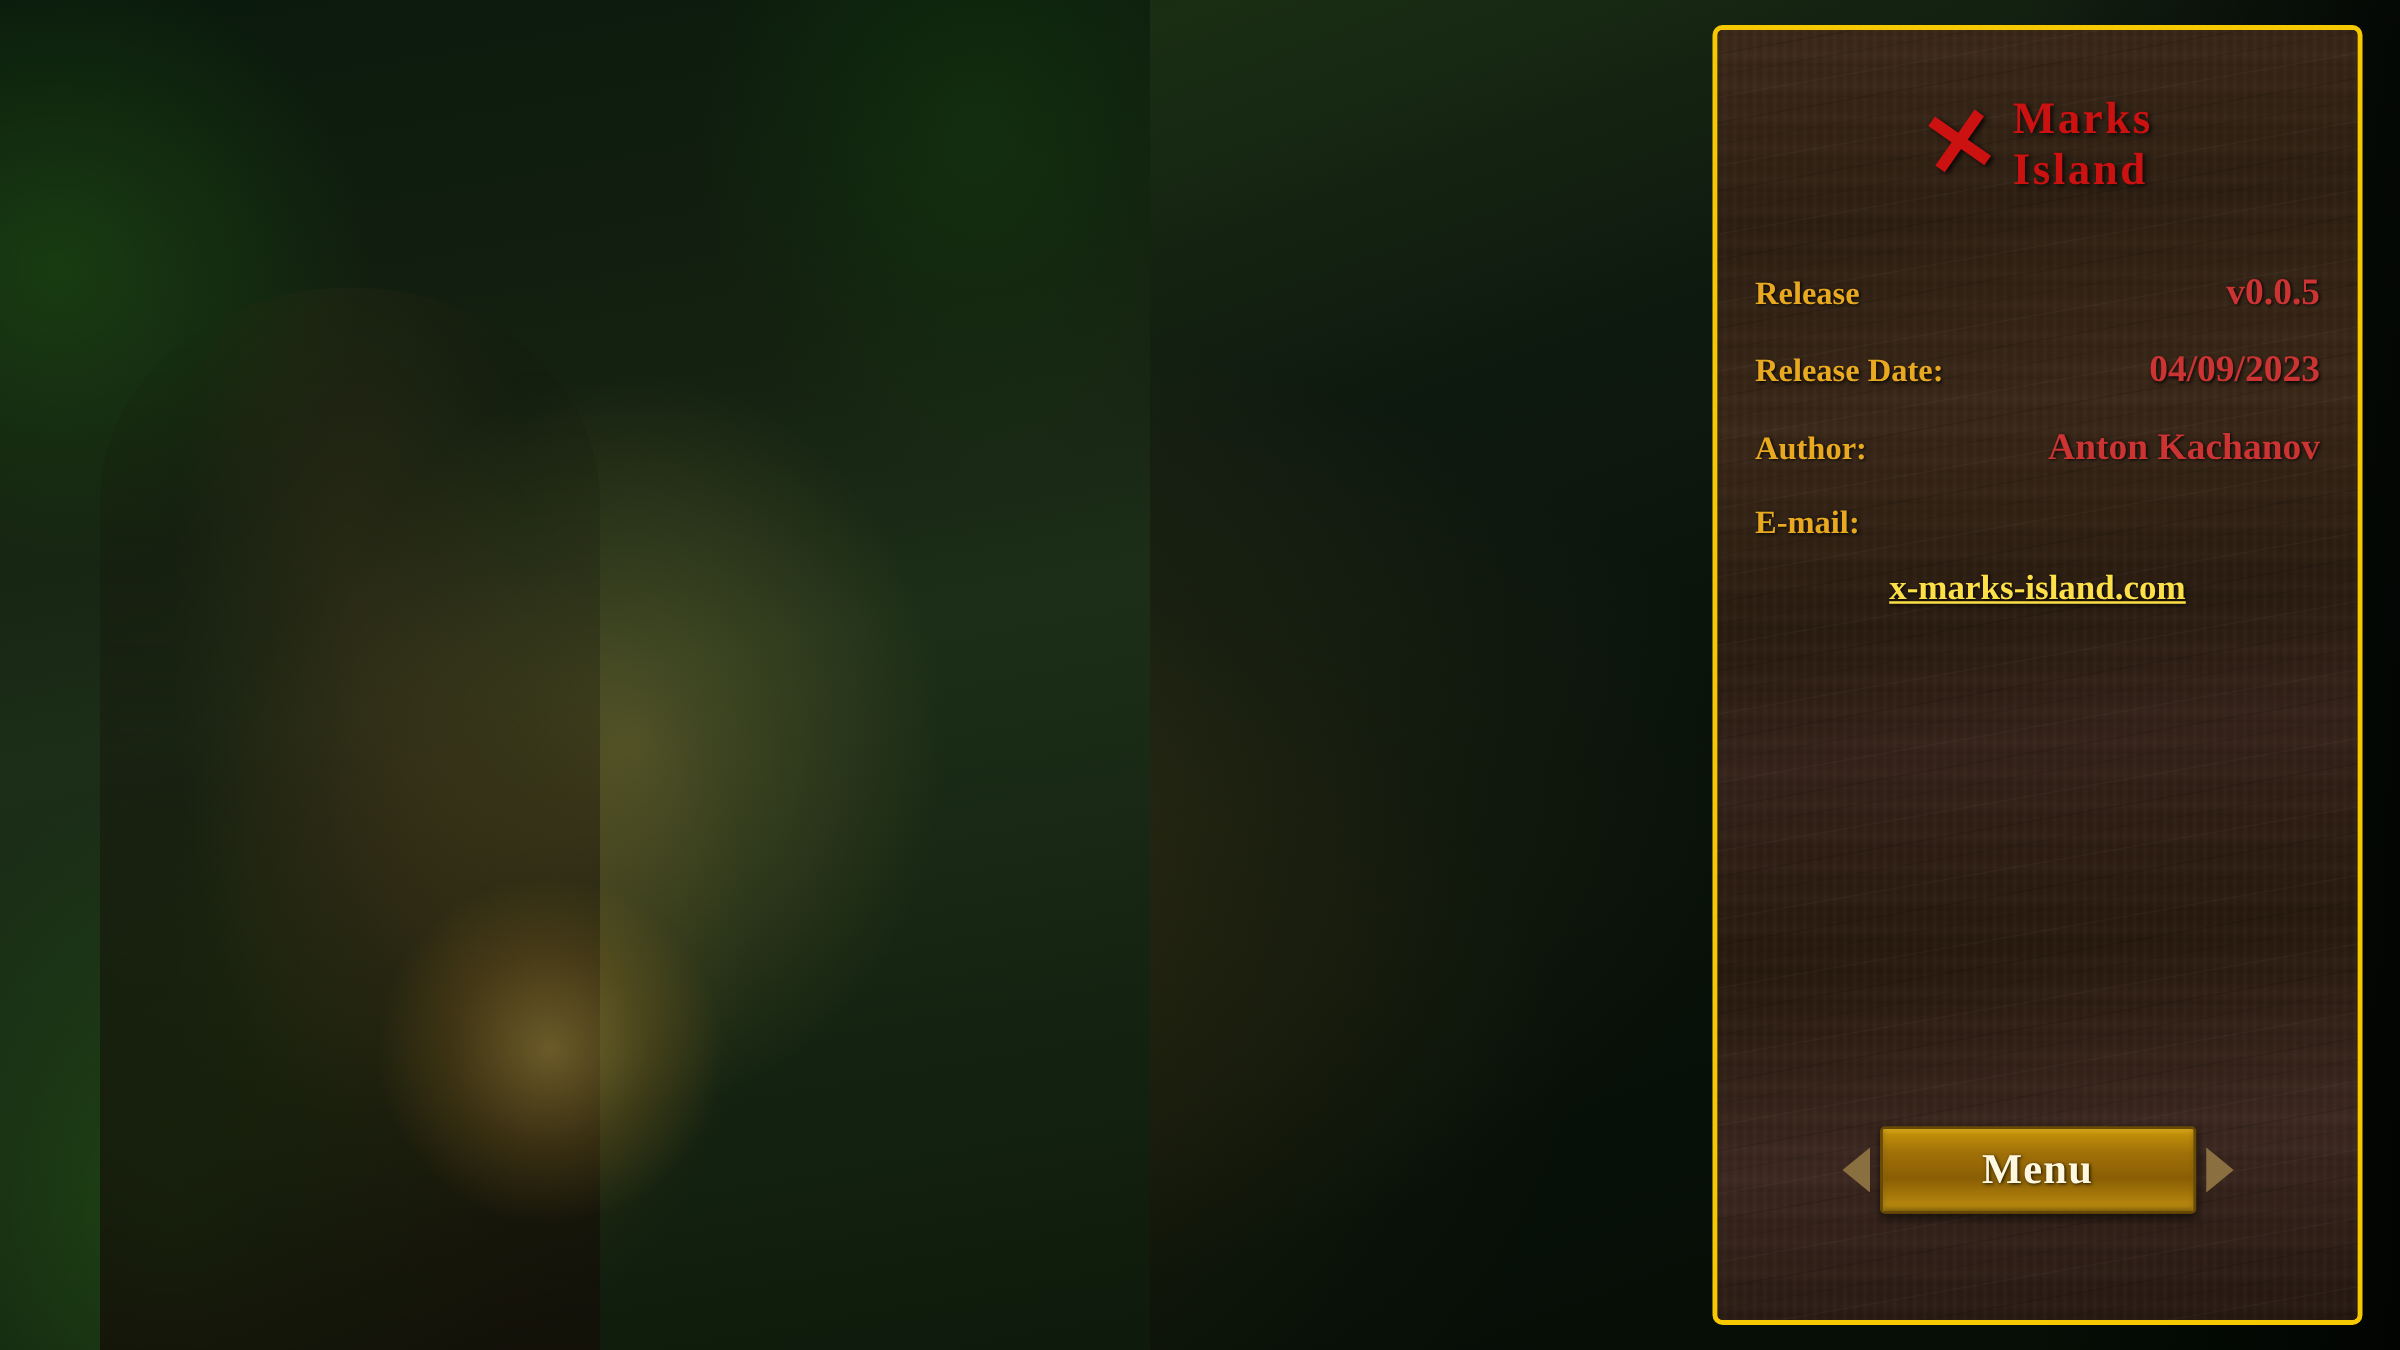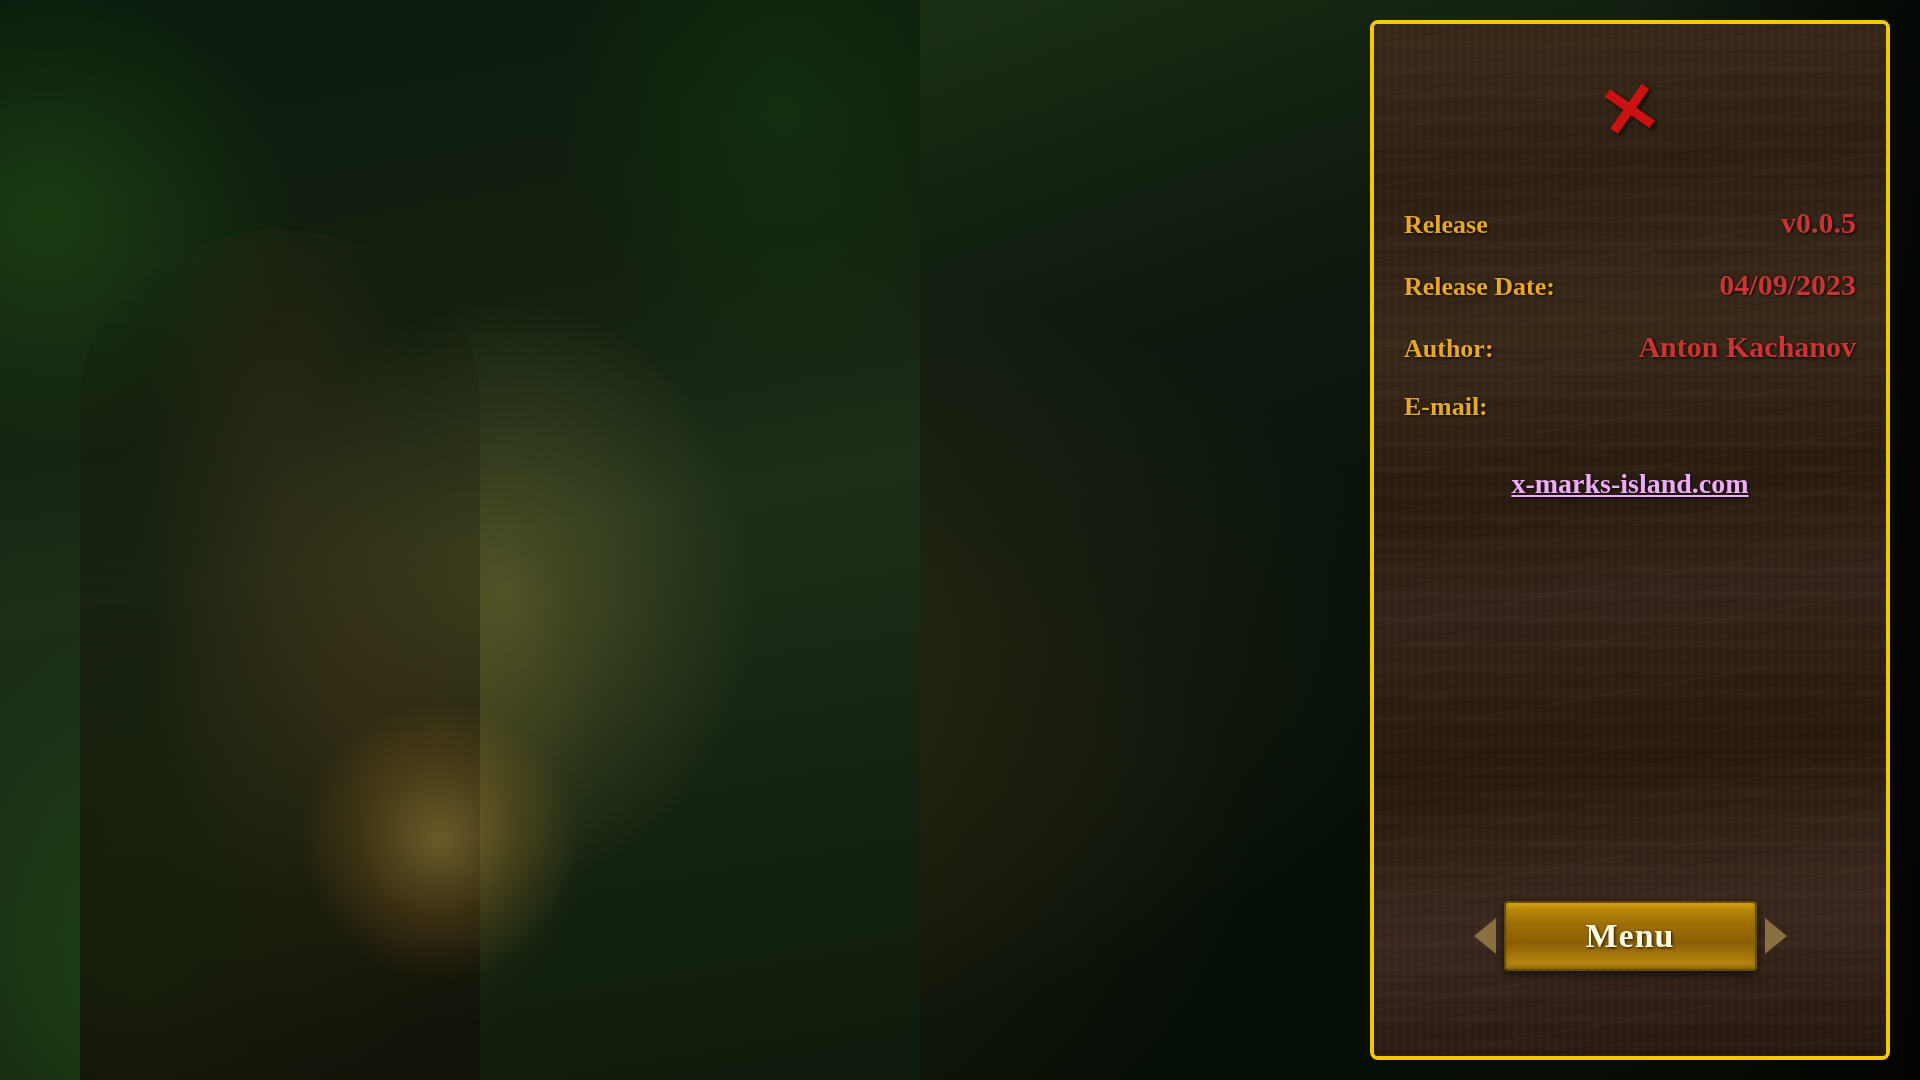--- a/index.html
+++ b/index.html
@@ -204,21 +204,21 @@
       font-family: Georgia, serif;
       text-shadow: 1px 1px 3px rgba(0,0,0,0.9);
       margin-left: auto;
       text-align: right;
     }
 
     
     .info-row-email {
       display: flex;
       align-items: flex-start;
-      margin-bottom: 36px;
+      margin-bottom: 12px;
       width: 100%;
     }
 
     .email-value {
       color: #cc3333;
       font-size: 30px;
       font-weight: bold;
       font-family: Georgia, serif;
       text-shadow: 1px 1px 3px rgba(0,0,0,0.9);
       margin-left: auto;
@@ -228,21 +228,21 @@
 
     
     .website-row {
       width: 100%;
       text-align: center;
       margin-bottom: 40px;
       margin-top: 10px;
     }
 
     .website-link {
-      color: #f0abfc;
+      color: #fde047;
       font-size: 28px;
       font-weight: bold;
       font-family: Georgia, serif;
       text-shadow: 1px 1px 3px rgba(0,0,0,0.9);
       text-decoration: underline;
       cursor: pointer;
     }
 
     
     .menu-btn-wrapper {
@@ -325,20 +325,24 @@
 <div class="shadow-right"></div>
 
 <div class="panel">
   <div class="panel-bg"></div>
   <div class="wood-grain"></div>
 
   <div class="panel-content">
 
     <div class="logo-area">
       <span class="logo-x">✕</span>
+      <div class="logo-text">
+        <div>Marks</div>
+        <div>Island</div>
+      </div>
     </div>
 
     <div class="info-section">
 
       <div class="info-row">
         <span class="info-label">Release</span>
         <span class="info-value">v0.0.5</span>
       </div>
 
       <div class="info-row">

